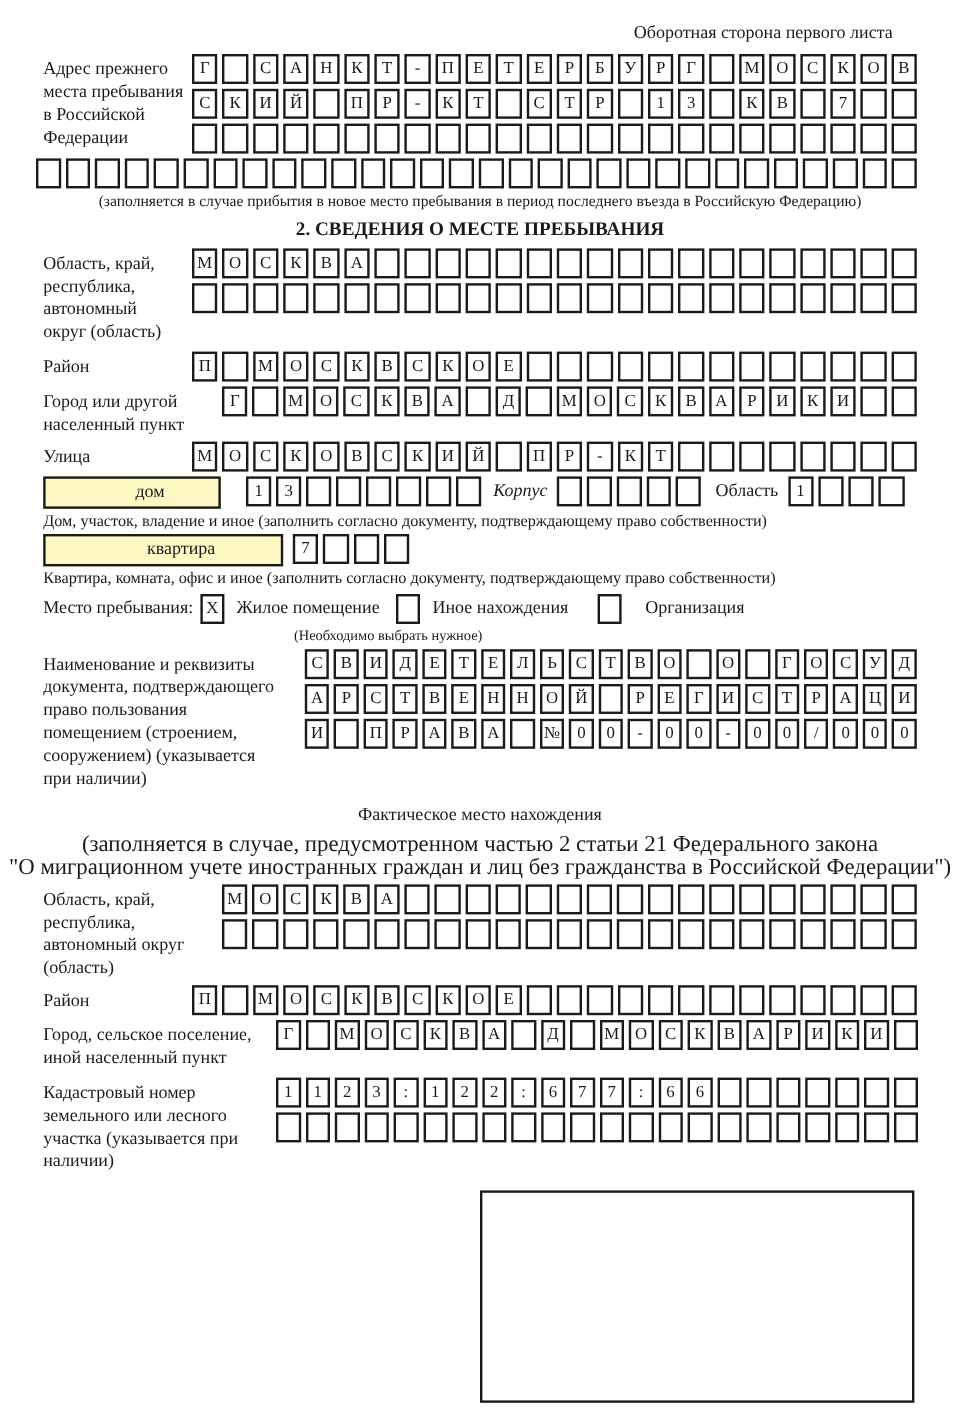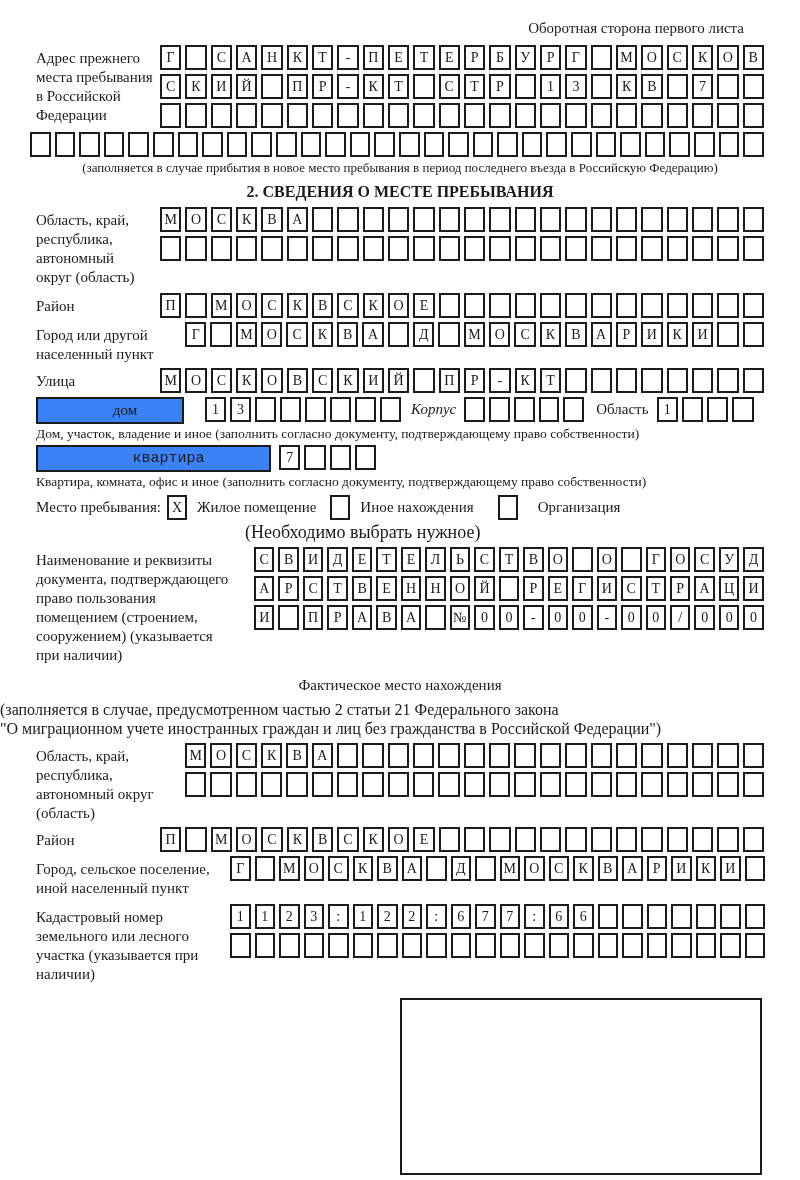--- a/index.html
+++ b/index.html
@@ -49,43 +49,43 @@
 
   .mb4 { margin-bottom:4px; } .mb6 { margin-bottom:6px; }
 
   .fullrow { margin:4px 0 0 30px; }
 
   
   .inline-row { display:flex; align-items:flex-start; margin-left:36px; }
   .namebox {
     border:2px solid #1b1b1b; height:27px;
     display:flex; align-items:center; justify-content:center;
-    font-size:15px; background:#3b82f6;padding-left:30px;
+    font-size:15px; background:#fef9c3;padding-left:30px;
   }
   .dom-box { width:148px; }
-  .kv-box  { width:235px;font-family:Liberation Mono, monospace; }
+  .kv-box  { width:200px; }
   .inline-lbl { font-size:15px; padding-top:4px; }
   .c8 { width:196px; margin-left:21px; }
   .c5 { width:120px; margin-left:8px; }
   .c4s { width:97px; margin-left:8px; }
   .c4k { width:97px; margin-left:8px; }
   .cap { font-size:13.5px; margin:2px 0 3px 36px; }
 
   
   .mesto { display:flex; align-items:center; margin:5px 0 0 36px; font-size:15px; }
   .chk {
     width:20px; height:25px; border:2px solid #1b1b1b;
     display:flex; align-items:center; justify-content:center;
     font-size:14px; margin:0 0 0 6px; background:#fff;
   }
   .opt { margin-left:10px; }
   .sp1 { margin-left:14px; } .sp2 { margin-left:24px; } .sp3 { margin-left:20px; }
-  .mesto-note { font-size:18px; margin:2px 0 4px 245px; }
-
-  .fact-note { font-size:16px; line-height:19px; }
+  .mesto-note { font-size:12px; margin:2px 0 4px 245px; }
+
+  .fact-note { font-size:19px; text-align:center; line-height:19px; }
 
   .stamp-box {
     margin:14px 0 0 400px; width:362px; height:177px;
     border:2px solid #1b1b1b; background:#fff;
   }
 </style>
 </head>
 <body>
 
 <div class="page">

